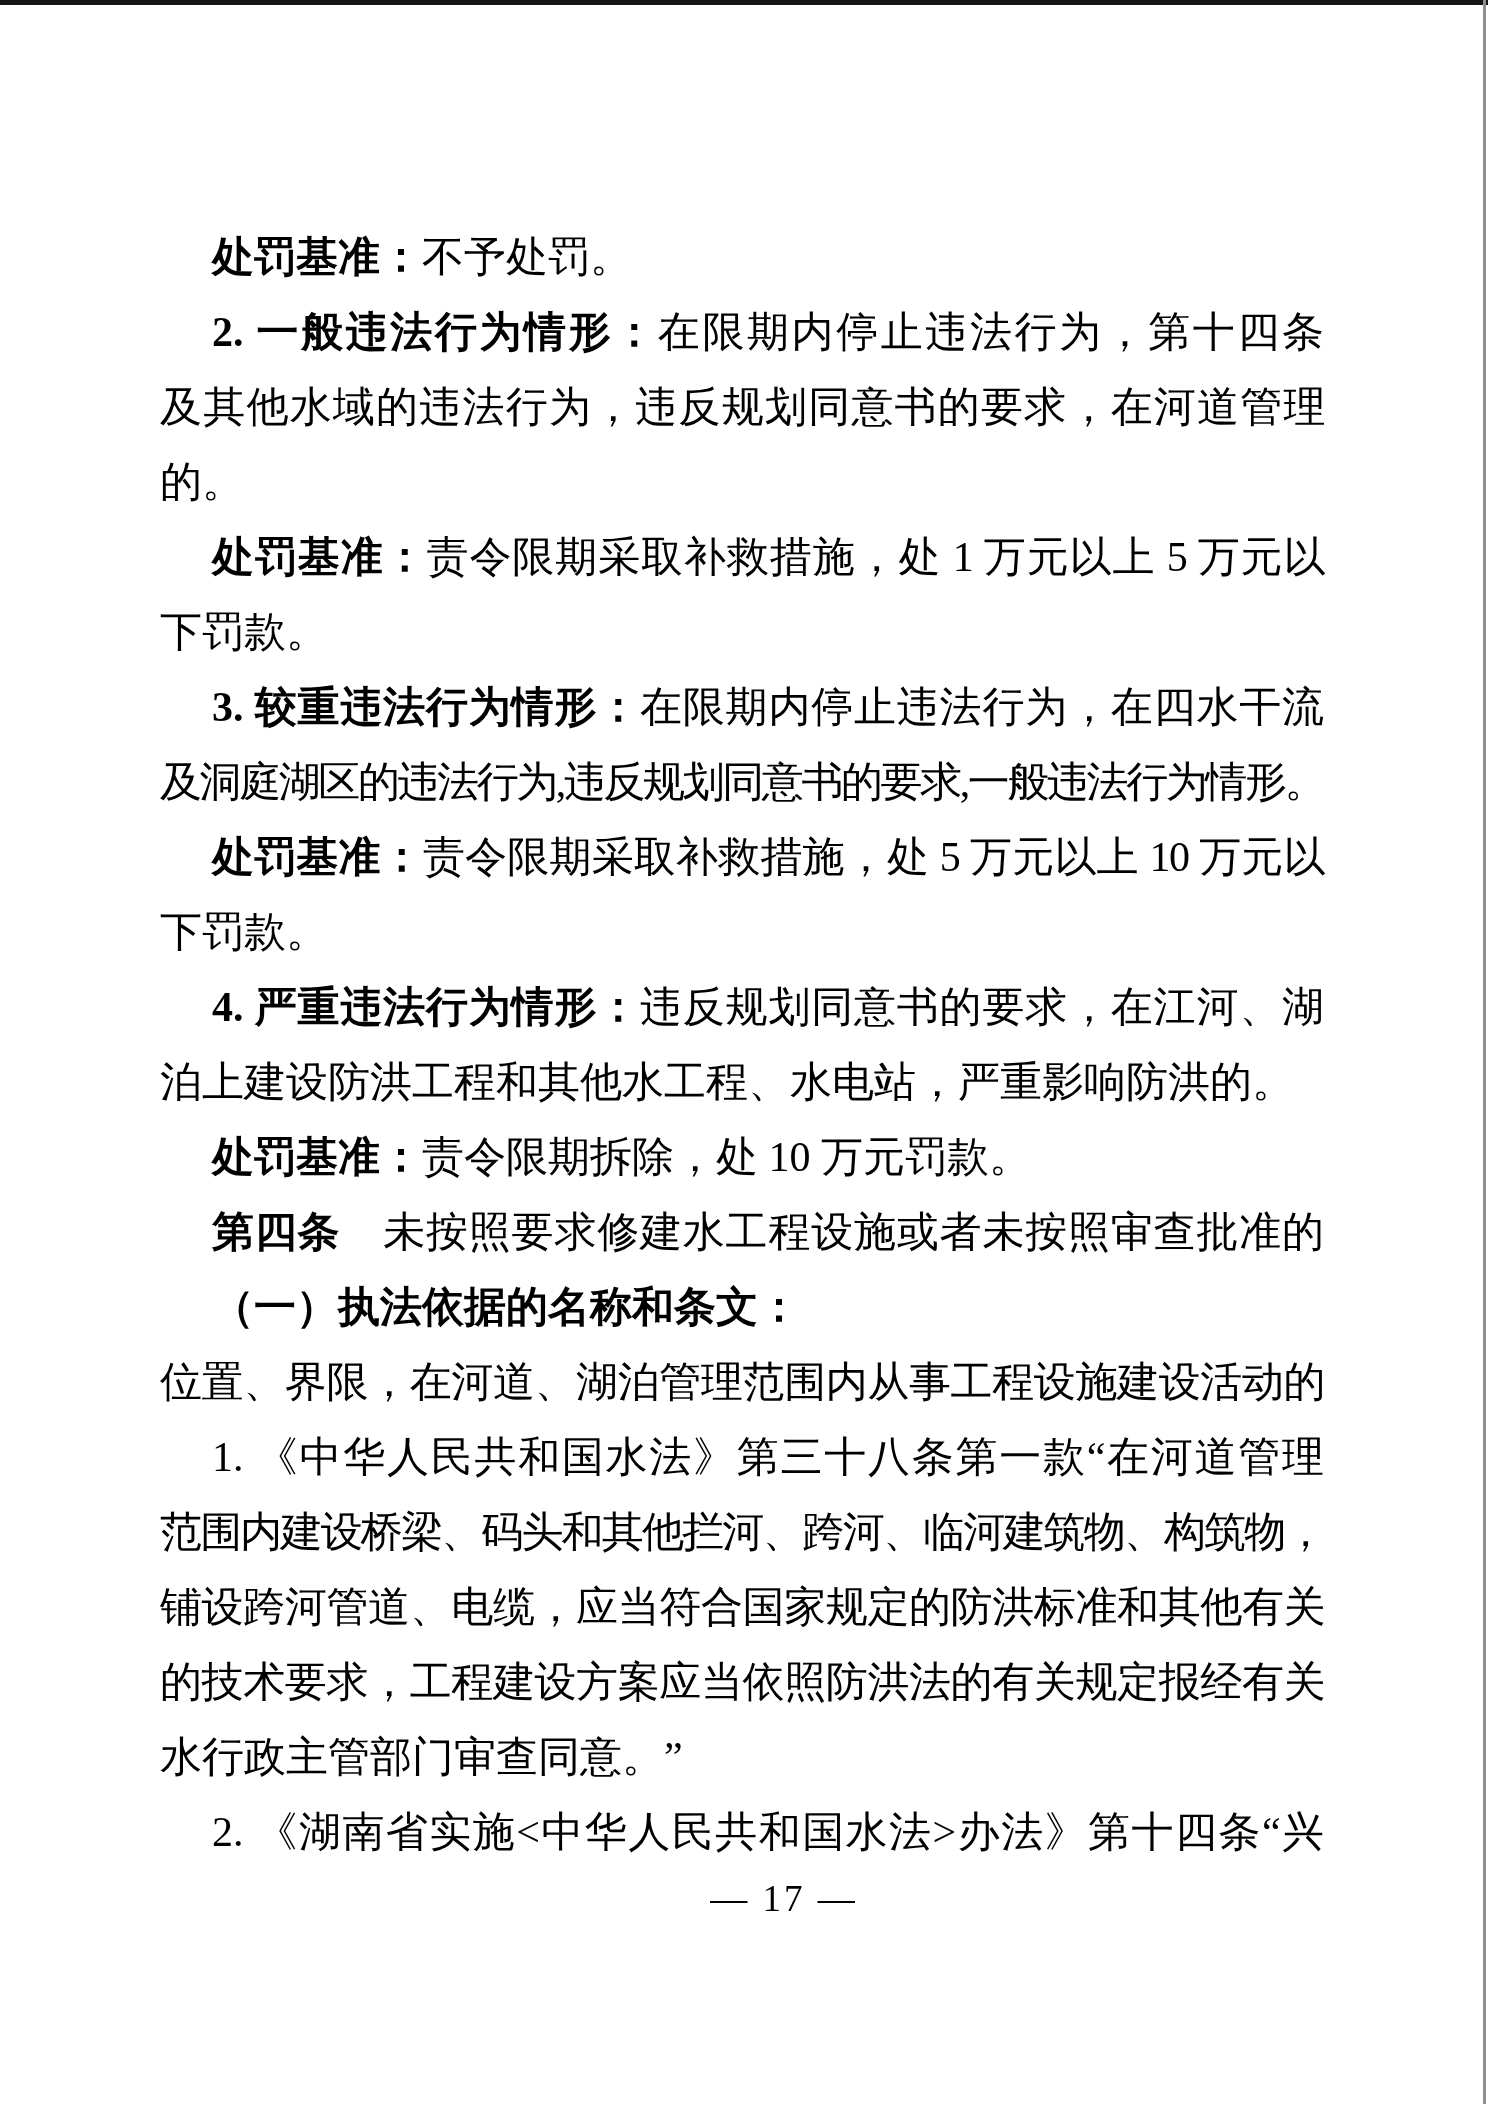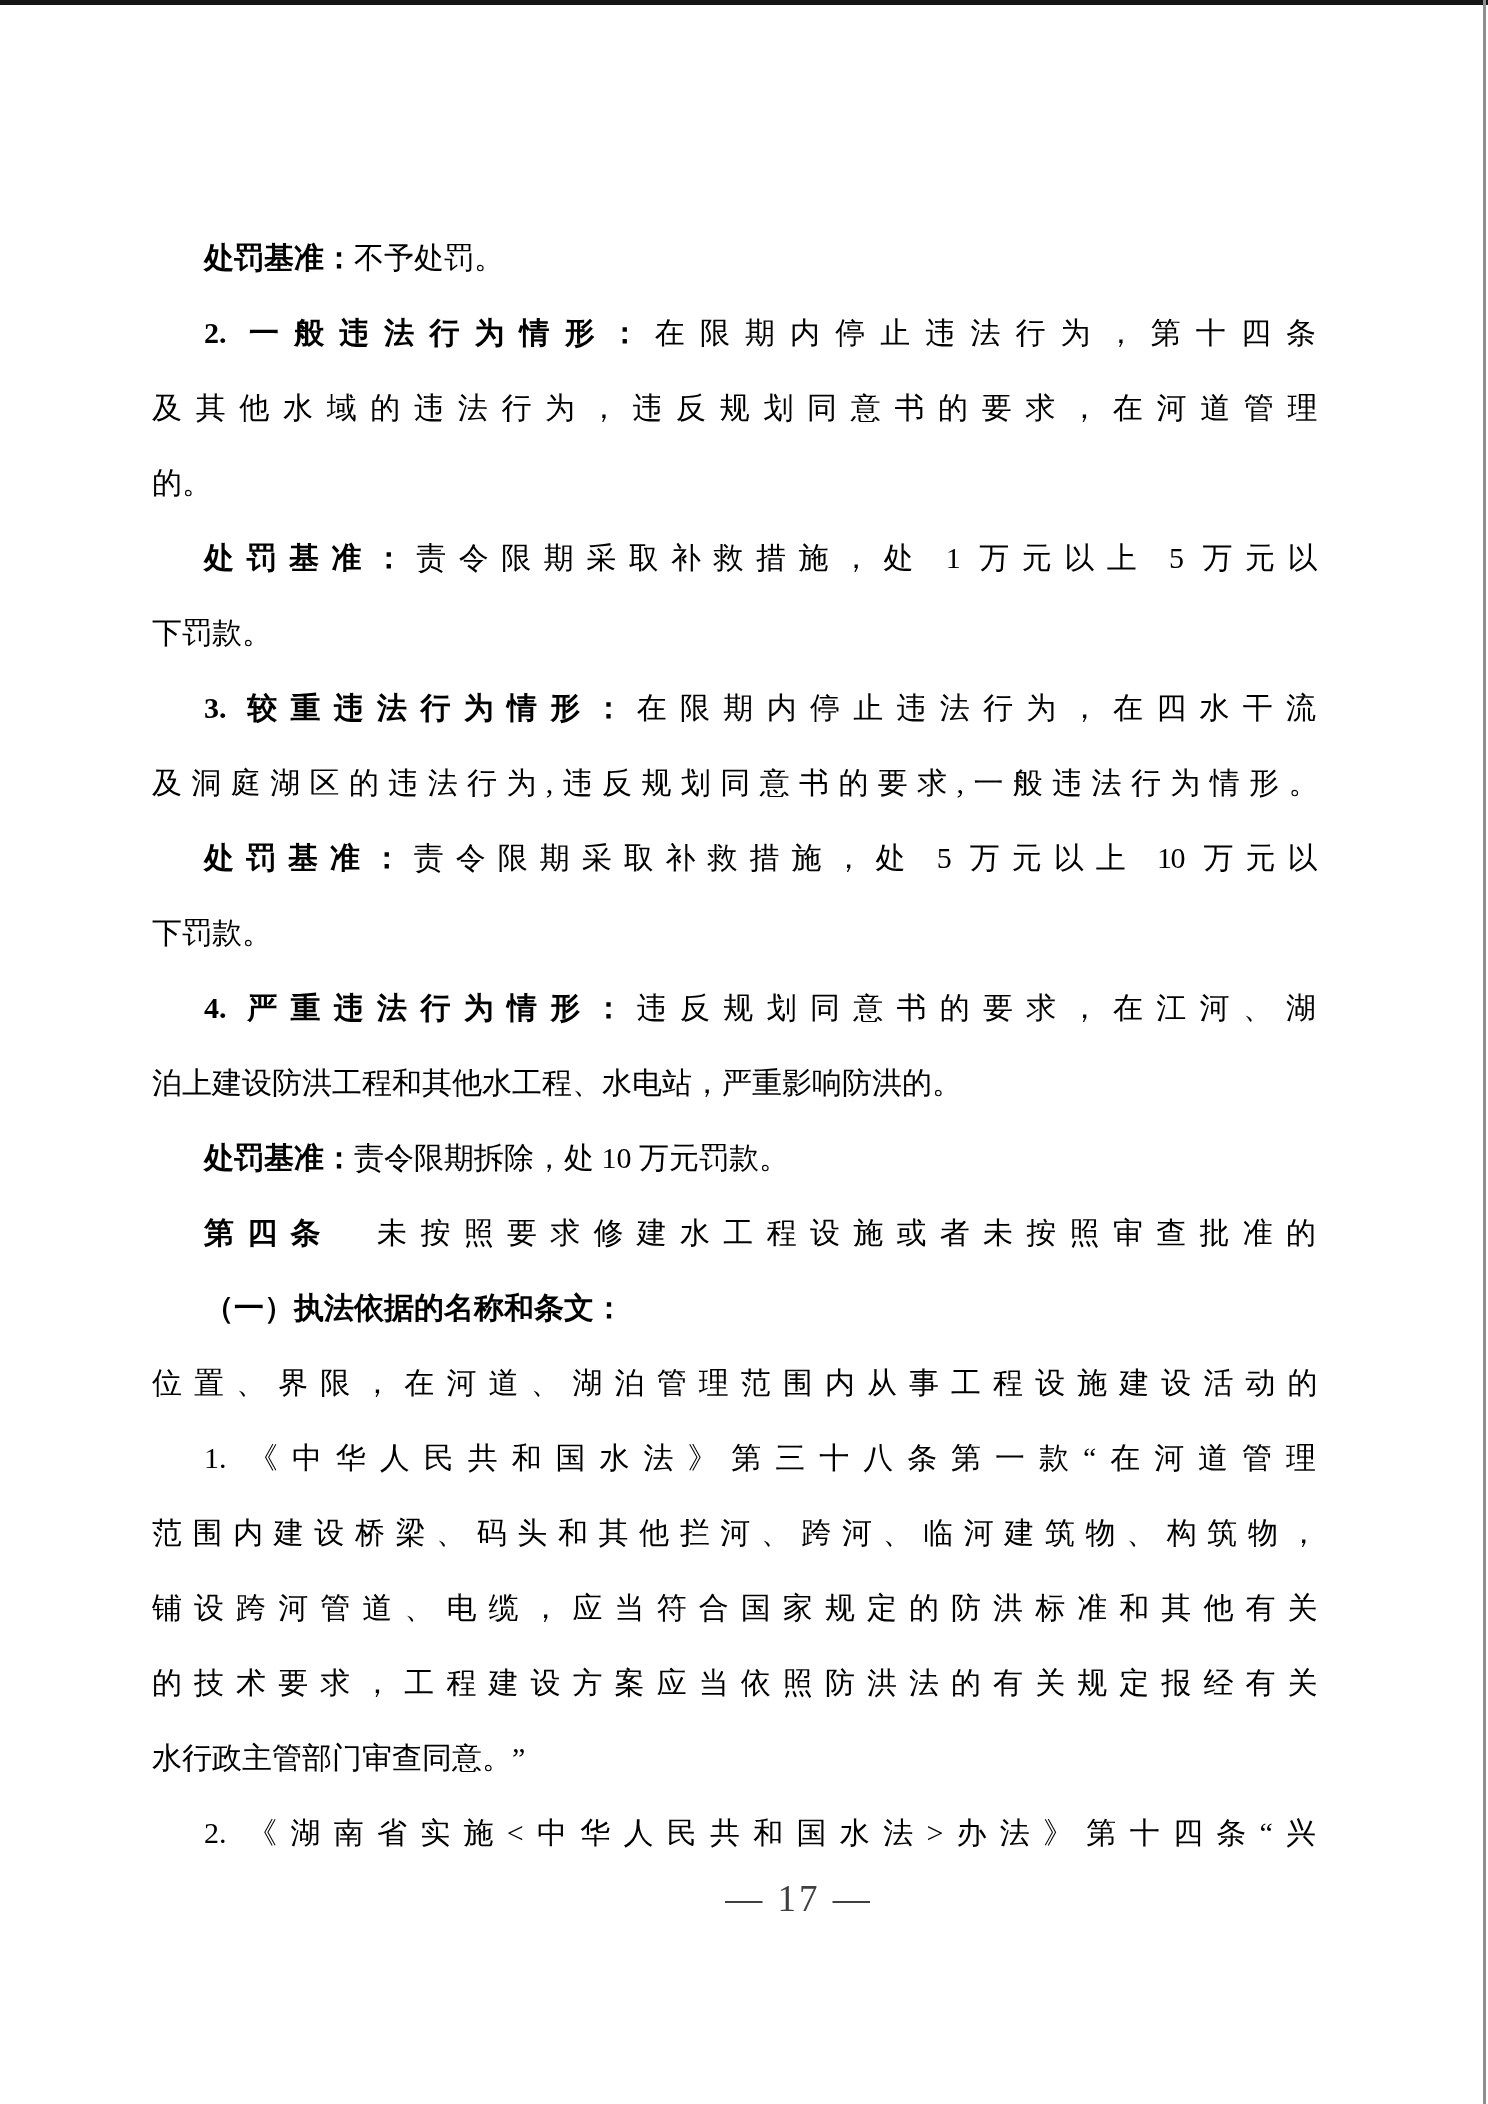--- a/index.html
+++ b/index.html
@@ -28,24 +28,24 @@
     background: var(--top-border-color);
   }
   .right-border {
     position: absolute;
     top: 0; right: 2px;
     width: 3px; height: 100%;
     background: var(--right-border-color);
   }
   .content {
     position: absolute;
-    left: 152px;
+    left: 160px;
     top: 220px;
     width: 1164px;
-    font-size: 30px;
+    font-size: 42px;
     line-height: 75px;
     text-align: left;
   }
   .line {
     white-space: nowrap;
     height: 75px;
   }
   .line.j {
     white-space: normal;
     text-align: justify;
@@ -58,23 +58,22 @@
   .line.tight2 { letter-spacing: -2.5px; }
   .b { font-weight: bold; }
   .footer {
     position: absolute;
     top: 1878px;
     left: 784px;
     transform: translateX(-50%);
     font-size: 37px;
     line-height: 42px;
     letter-spacing: 3px;
-    color: #404040;
+    color: #000000;
     white-space: nowrap;
-    margin-left: 15px;
   }
 </style>
 </head>
 <body>
 
 <div class="top-border"></div>
 <div class="right-border"></div>
 
 <div class="content">
     <div class="line indent"><span class="b">处罚基准：</span><span class="r">不予处罚。</span></div>

